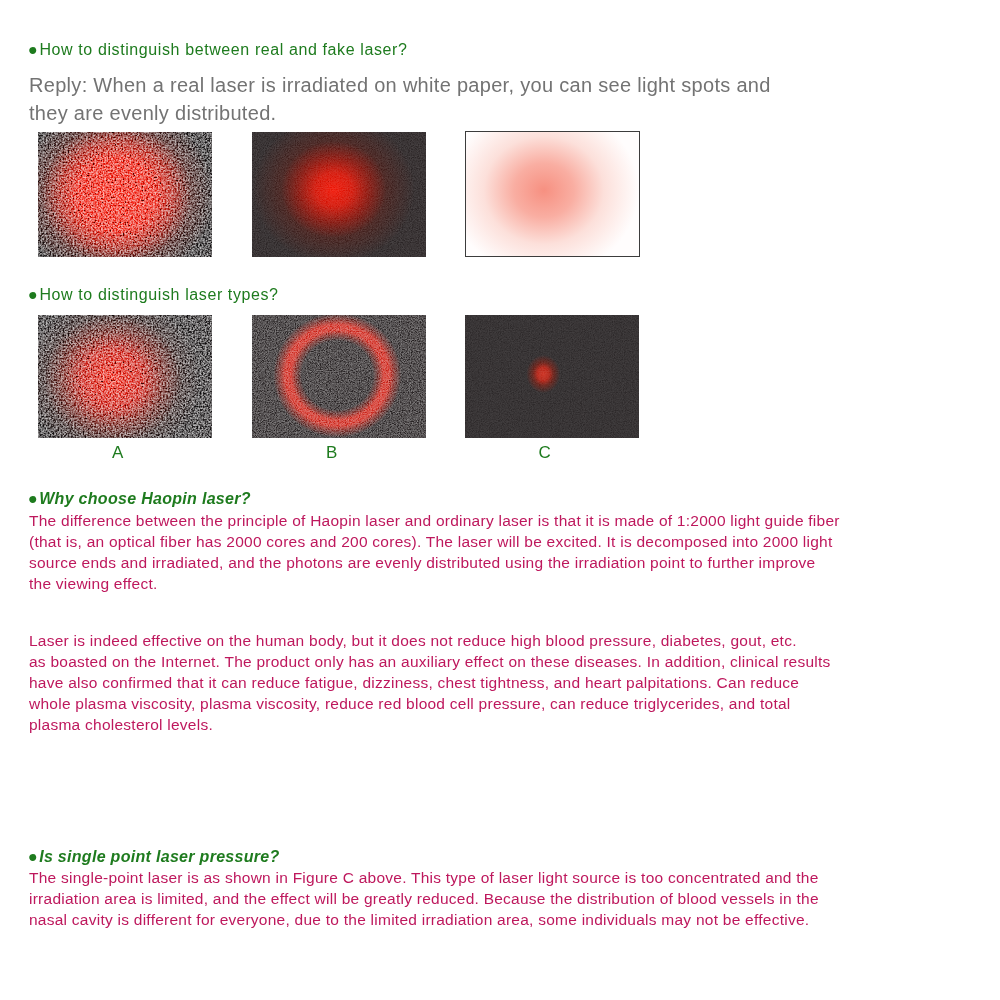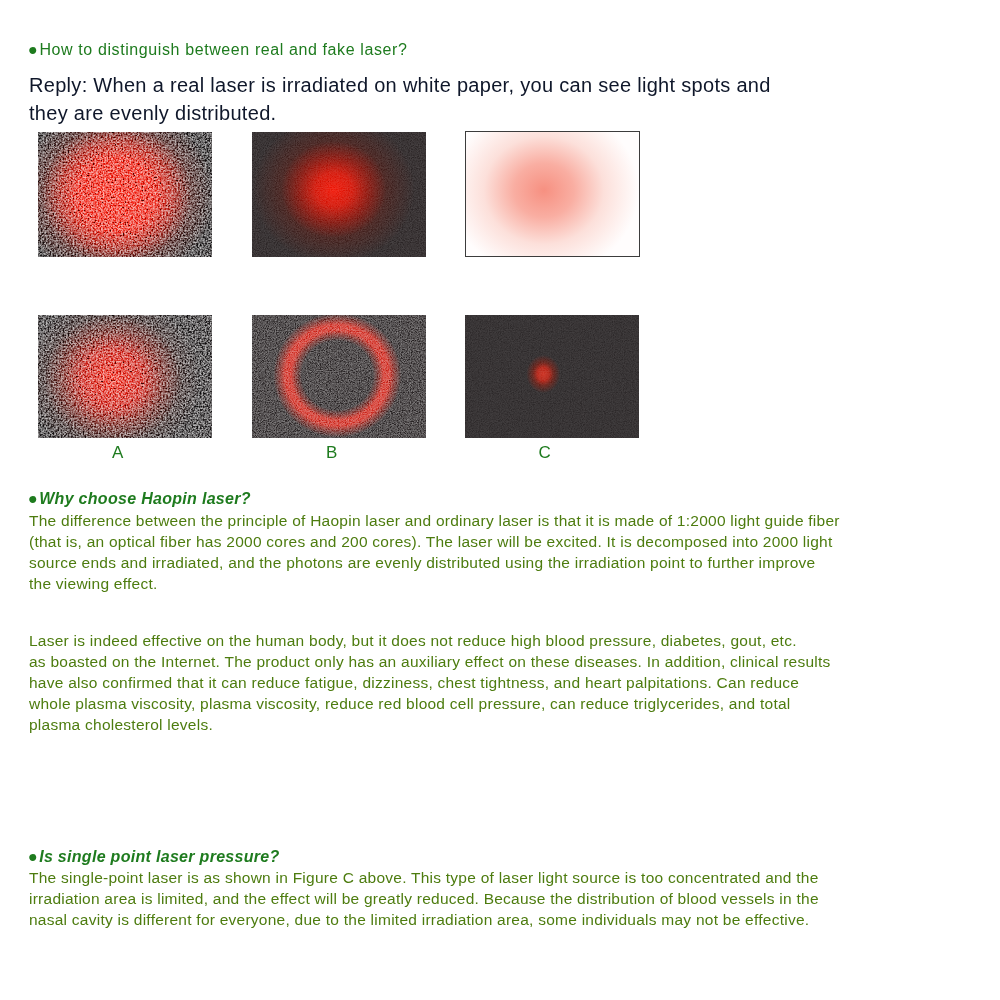--- a/index.html
+++ b/index.html
@@ -16,25 +16,25 @@
     color:#1e7b1e;font-size:16px;font-weight:500;letter-spacing:.6px;
   }
   .h-sm{
     position:absolute;left:28px;white-space:nowrap;
     color:#1e7b1e;font-size:16px;font-weight:600;letter-spacing:.3px;font-style:italic;
   }
   .bullet{font-size:1.02em;margin-right:1px;}
 
   
   .reply{
-    position:absolute;left:29px;color:#0f172a;font-size:20px;
+    position:absolute;left:29px;color:#737373;font-size:20px;
     line-height:28px;letter-spacing:.3px;white-space:pre-line;
   }
   .body-text{
-    position:absolute;left:29px;color:#4d7c0f;font-size:15.5px;
+    position:absolute;left:29px;color:#be185d;font-size:15.5px;
     line-height:21px;letter-spacing:.25px;white-space:pre-line;
   }
 
   
   .fig{position:absolute;width:174px;height:125px;overflow:hidden;}
   .fig .noise{position:absolute;inset:0;width:100%;height:100%;mix-blend-mode:hard-light;}
 
   #fig-r1-1{left:38px;top:132px;
     background:radial-gradient(100px 92px at 45% 50%, #f51000 0%, #ea1204 40%, rgba(200,18,6,.8) 58%, rgba(110,16,8,.45) 75%, rgba(31,28,28,0) 98%), #201d1e;}
   #fig-r1-2{left:252px;top:132px;
@@ -100,20 +100,23 @@
         <rect width="100%" height="100%" filter="url(#grainCoarse)"></rect>
       </svg>
   </div>
   <div class="fig" id="fig-r1-2">
     <svg class="noise" style="opacity:.14">
         <rect width="100%" height="100%" filter="url(#grainFine)"></rect>
       </svg>
   </div>
   <div class="fig" id="fig-r1-3"></div>
 
+  <div class="h-lg" style="top:285px">
+    <span class="bullet">●</span><span>How to distinguish laser types?</span>
+  </div>
 
   <div class="fig" id="fig-r2-1">
     <svg class="noise" style="opacity:.7">
         <rect width="100%" height="100%" filter="url(#grainCoarse)"></rect>
       </svg>
   </div>
   <div class="fig" id="fig-r2-2">
     <svg class="noise" style="opacity:.45">
         <rect width="100%" height="100%" filter="url(#grainFine)"></rect>
       </svg>

